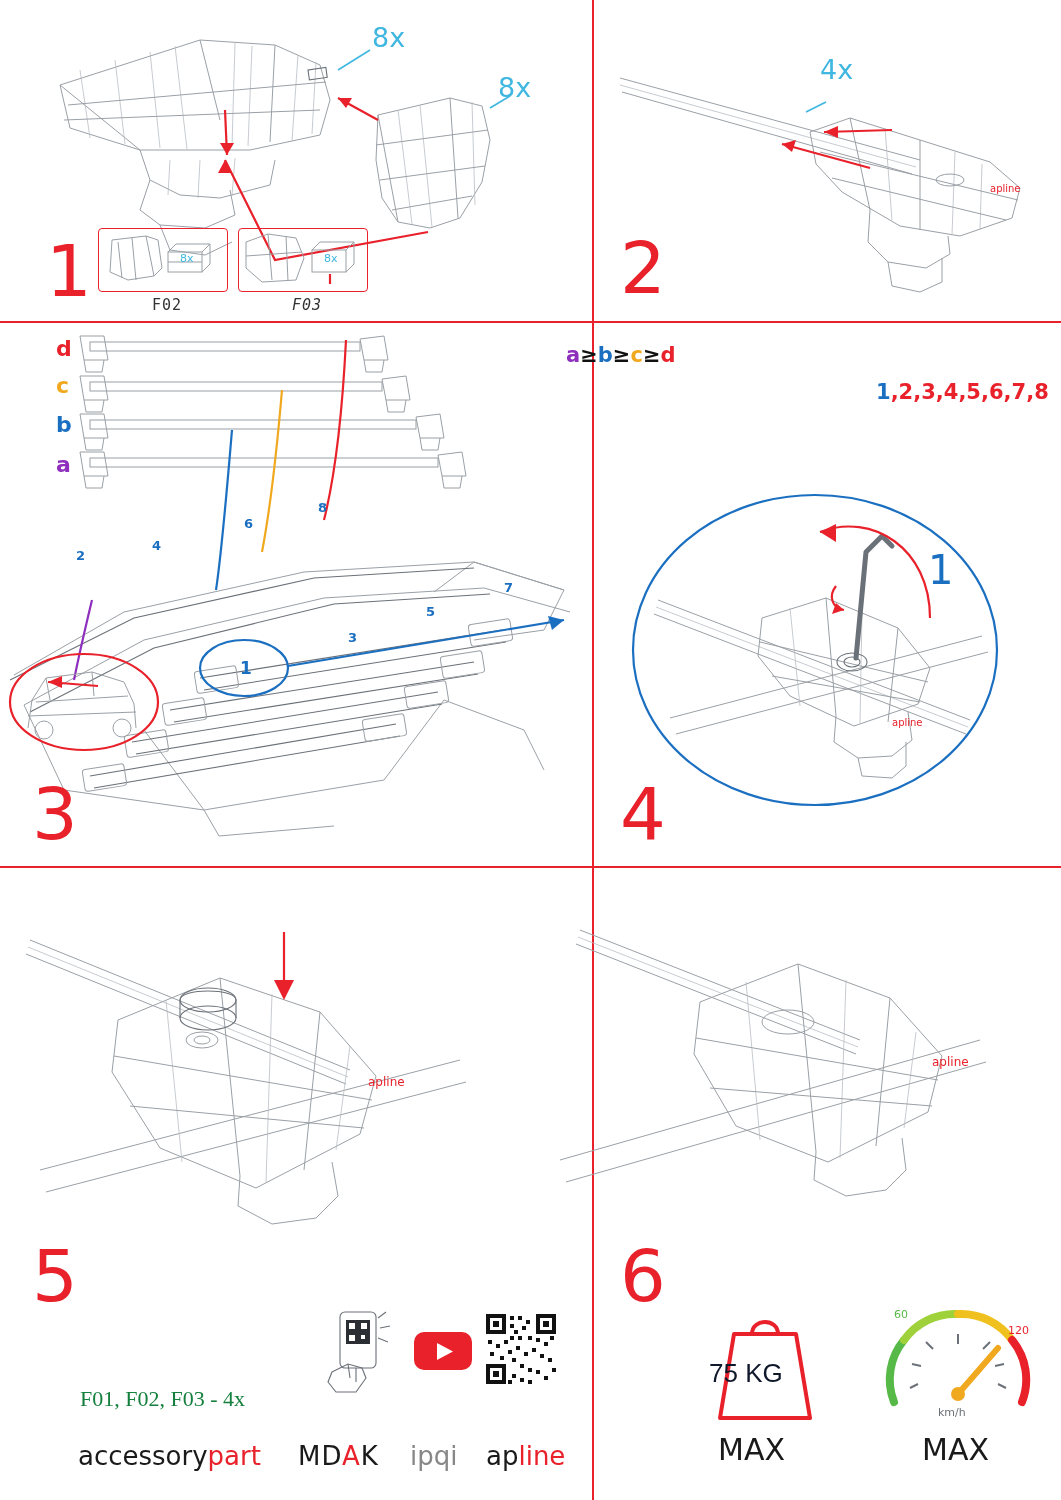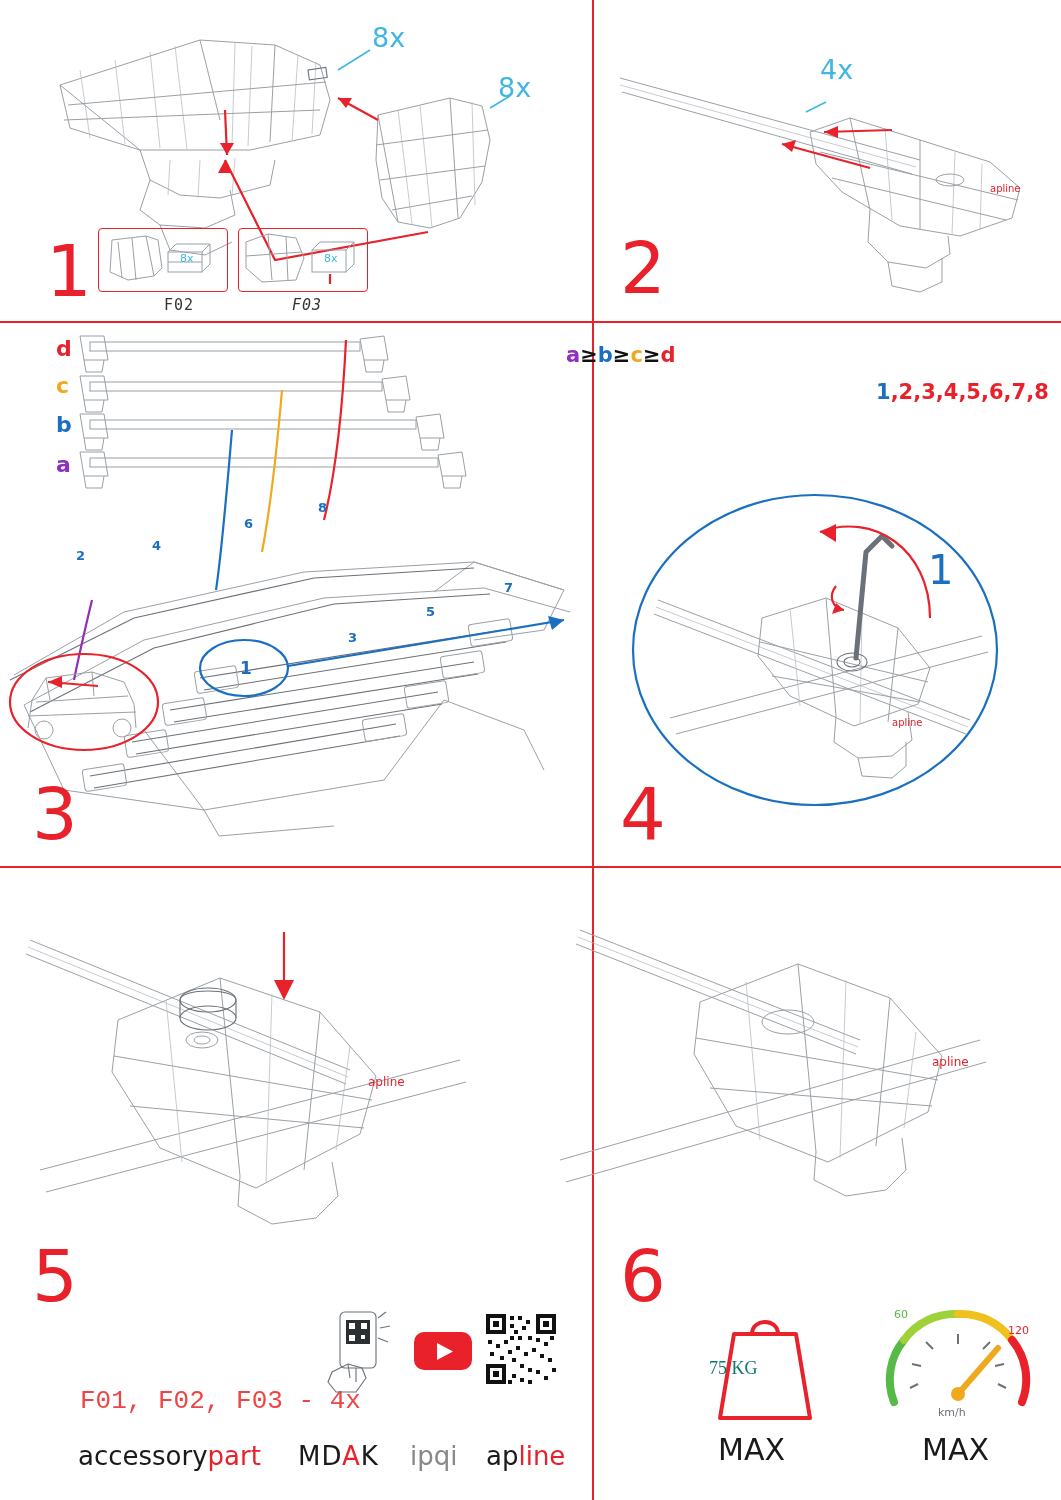--- a/index.html
+++ b/index.html
@@ -119,21 +119,21 @@
     <path class="ln" d="M14,12 L48,8 L52,28 L56,48 L30,52 L12,44 Z"></path>
     <path class="ln" d="M48,8 L60,12 L64,40 L56,48"></path>
     <path class="ln" d="M20,14 L24,50"></path>
     <path class="ln" d="M34,10 L38,52"></path>
     <rect x="70" y="24" width="34" height="20" class="ln" fill="none"></rect>
     <path class="ln" d="M70,24 L78,16 L112,16 L104,24"></path>
     <path class="ln" d="M112,16 L112,36 L104,44"></path>
     <path class="ln" d="M70,34 L104,34"></path>
     <text x="82" y="34" font-size="11" fill="#3fb7e0" font-family="DejaVu Sans">8x</text>
   </svg>
-  <div class="tx partlabel" style="left:164px; top:296px;text-align:right;">F02</div>
+  <div class="tx partlabel" style="left:152px; top:296px;text-align:right;">F02</div>
 
   <div class="inset-box" style="left:238px; top:228px; width:128px; height:62px;"></div>
   <svg width="128" height="62" style="left:238px; top:228px;">
     <path class="ln" d="M8,14 L30,6 L58,10 L66,30 L58,52 L24,54 L8,40 Z"></path>
     <path class="ln" d="M30,6 L34,52"></path>
     <path class="ln" d="M48,8 L50,53"></path>
     <path class="ln" d="M8,28 L64,24"></path>
     <rect x="74" y="22" width="34" height="22" class="ln" fill="none"></rect>
     <path class="ln" d="M74,22 L82,14 L116,14 L108,22"></path>
     <path class="ln" d="M116,14 L116,36 L108,44"></path>
@@ -381,21 +381,21 @@
     <path class="ln" d="M136,148 L378,190"></path>
     <path class="ln" d="M150,198 L372,216"></path>
     <path class="ln" d="M256,262 L254,290 L286,306 L326,300 L346,280 L342,248"></path>
     <ellipse cx="228" cy="132" rx="26" ry="12" class="ln"></ellipse>
     <text x="372" y="176" font-size="12" fill="#e8212b" font-family="DejaVu Sans">apline</text>
   </svg>
 
   <div class="stepnum" style="left:32px; top:1240px;">5</div>
   <div class="stepnum" style="left:620px; top:1240px;">6</div>
 
-  <div class="tx" style="left:80px; top:1386px; font-size:26px; color:#ef4444; font-family:Liberation Mono, monospace;">F01, F02, F03 - 4x</div>
+  <div class="tx" style="left:80px; top:1386px; font-size:22px; color:#15803d; font-family:Liberation Serif, serif;">F01, F02, F03 - 4x</div>
 
   <svg width="70" height="90" style="left:322px; top:1308px;">
     <rect x="18" y="4" width="36" height="56" rx="5" class="ln-dark" fill="#fff"></rect>
     <rect x="24" y="12" width="24" height="24" fill="#2b2f33"></rect>
     <rect x="27" y="15" width="6" height="6" fill="#fff"></rect>
     <rect x="39" y="15" width="6" height="6" fill="#fff"></rect>
     <rect x="27" y="27" width="6" height="6" fill="#fff"></rect>
     <rect x="39" y="27" width="4" height="4" fill="#fff"></rect>
     <path class="ln-dark" d="M56,10 L64,4 M58,20 L68,18 M56,30 L66,34"></path>
     <path class="ln-dark" d="M10,64 L26,56 L40,60 L44,70 L34,84 L14,84 L6,74 Z" fill="#fff"></path>
@@ -475,21 +475,21 @@
     <span>accessorypart</span>
     
     
     
   </div>
 
   <svg width="150" height="130" style="left:690px; top:1300px;">
     <path d="M30,118 L44,34 L106,34 L120,118 Z" fill="none" stroke="#e8212b" stroke-width="4" stroke-linejoin="round"></path>
     <path d="M62,34 C62,18 88,18 88,34" fill="none" stroke="#e8212b" stroke-width="4"></path>
   </svg>
-  <div class="tx" style="left:709px; top:1358px; font-size:18px; color:#0f766e; font-family:Liberation Serif, serif;">75 KG</div>
+  <div class="tx" style="left:709px; top:1358px; font-size:26px; color:#0f172a; font-family:Liberation Sans, sans-serif;">75 KG</div>
   <div class="tx" style="left:718px; top:1432px; font-size:30px; color:#1a1a1a; font-family:'DejaVu Sans', sans-serif;">MAX</div>
 
   <svg width="160" height="130" style="left:880px; top:1298px;">
     <path d="M14,104 A62,62 0 0 1 24,42" fill="none" stroke="#57b947" stroke-width="8" stroke-linecap="round"></path>
     <path d="M24,42 A62,62 0 0 1 78,16" fill="none" stroke="#9fd13a" stroke-width="8" stroke-linecap="round"></path>
     <path d="M78,16 A62,62 0 0 1 132,42" fill="none" stroke="#f0c11e" stroke-width="8" stroke-linecap="round"></path>
     <path d="M132,42 A62,62 0 0 1 142,104" fill="none" stroke="#e8212b" stroke-width="8" stroke-linecap="round"></path>
     <g stroke="#6b7178" stroke-width="2">
       <path d="M30,90 L38,86"></path>
         <path d="M32,66 L41,68"></path>

